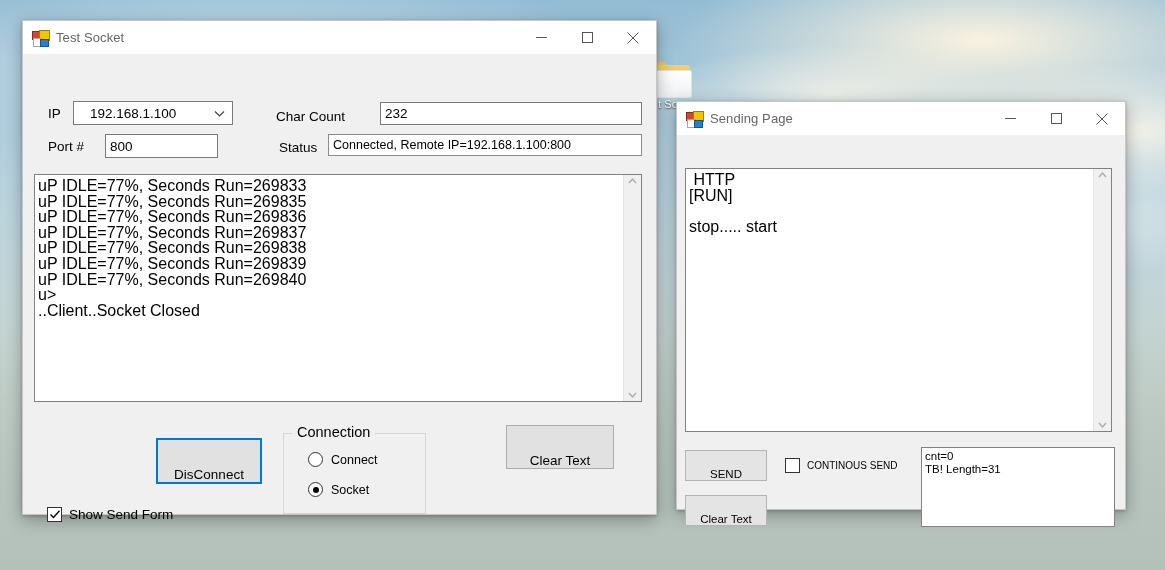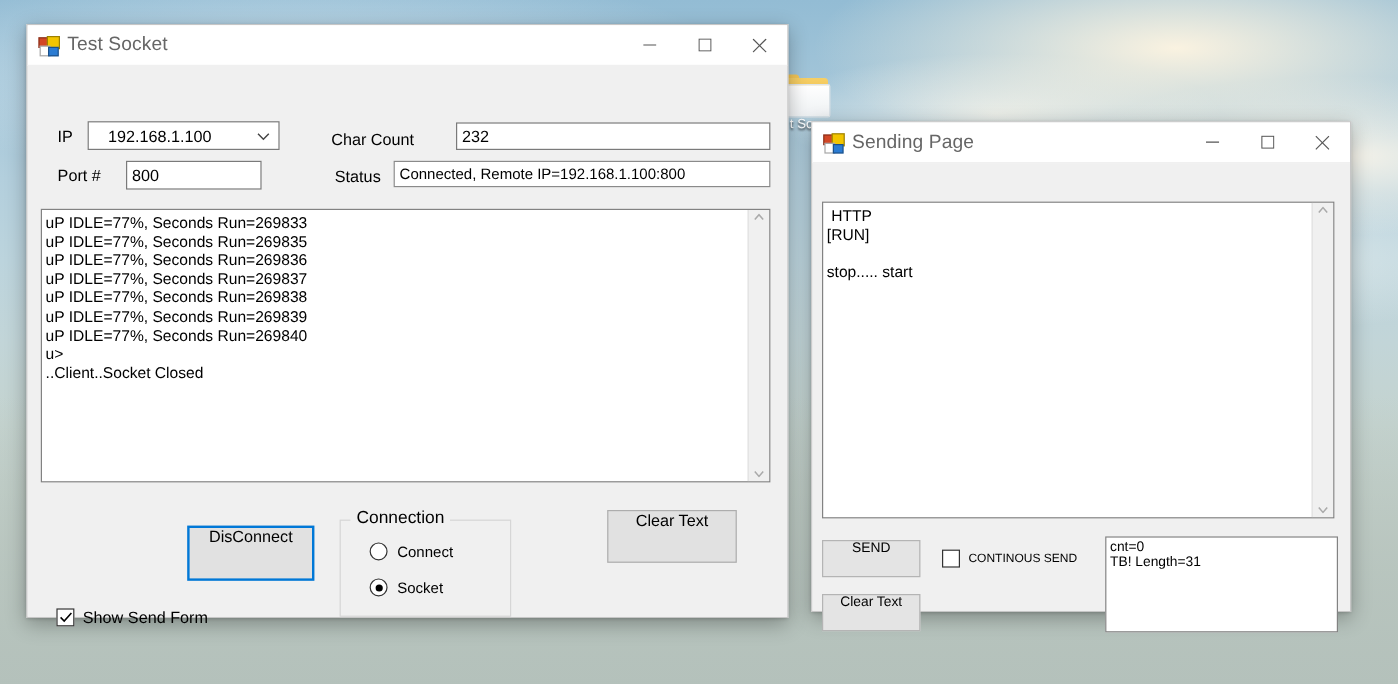--- a/index.html
+++ b/index.html
@@ -39,41 +39,41 @@
   .window{position:absolute;background:#f0f0f0;border:1px solid #c6c6c6;
     box-shadow:0 5px 16px rgba(0,0,0,.30), 0 1px 3px rgba(0,0,0,.22);}
   .titlebar{height:33px;display:flex;align-items:center;background:#ffffff;
     border-bottom:1px solid #f0f0f0;}
   .title-icon{width:16px;height:16px;margin-left:9px;margin-right:8px;position:relative;flex:none;}
   .ti-sq{position:absolute;border:1px solid rgba(0,0,0,.35);}
   .ti-a{left:0;top:1px;width:7px;height:7px;background:#d24726;}
   .ti-b{left:7px;top:0px;width:9px;height:9px;background:#f2c500;}
   .ti-c{left:1px;top:8px;width:7px;height:7px;background:#ffffff;}
   .ti-d{left:8px;top:9px;width:7px;height:6px;background:#2b7cd3;}
-  .title-text{font-size:16px;color:#666;flex:1;letter-spacing:.1px;}
+  .title-text{font-size:13px;color:#666;flex:1;letter-spacing:.1px;}
   .winbtns{display:flex;height:33px;}
   .winbtn{width:46px;height:33px;display:flex;align-items:center;justify-content:center;}
   .winbtn svg{display:block;}
   .client{position:relative;background:#f0f0f0;}
 
   
   .lbl{position:absolute;font-size:13.5px;color:#000;white-space:nowrap;}
   .tbox{position:absolute;background:#fff;border:1px solid #7a7a7a;box-sizing:border-box;
     font-size:13.5px;color:#000;display:flex;align-items:center;padding-left:4px;}
   .tbox-thin{border:1px solid #8a8a8a;}
   .combo{position:absolute;background:#fff;border:1px solid #7a7a7a;box-sizing:border-box;
     font-size:13.5px;color:#000;display:flex;align-items:center;padding-left:16px;}
   .combo .chev{position:absolute;right:7px;top:50%;transform:translateY(-50%);}
   .btn{position:absolute;box-sizing:border-box;background:#e1e1e1;border:1px solid #adadad;
-    display:flex;align-items:flex-start;justify-content:center;font-size:13.5px;color:#000;}
+    display:flex;align-items:flex-end;justify-content:center;font-size:13.5px;color:#000;}
   .btn.focused{border:2px solid #0078d7;}
   .btn-small{font-size:11.5px;background:#e4e4e4;border:1px solid #b4b4b4;}
   .multiline{position:absolute;background:#fff;border:1px solid #828282;box-sizing:border-box;
     display:flex;overflow:hidden;}
-  .ml-text{flex:1;padding:3px 4px 0 3px;font-size:13px;line-height:15.6px;color:#000;white-space:pre;}
+  .ml-text{flex:1;padding:3px 4px 0 3px;font-size:16px;line-height:15.6px;color:#000;white-space:pre;}
   .ml-text.small{font-size:11.5px;line-height:13px;padding-top:2px;}
   .vscroll{width:17px;background:#f0f0f0;border-left:1px solid #e2e2e2;
     display:flex;flex-direction:column;justify-content:space-between;align-items:center;padding:3px 0;}
   .vscroll svg{display:block;}
   .check{position:absolute;display:flex;align-items:center;font-size:13.5px;color:#000;}
   .cbox{width:13px;height:13px;border:1px solid #333;background:#fff;margin-right:7px;
     display:flex;align-items:center;justify-content:center;flex:none;}
   .radio{position:absolute;display:flex;align-items:center;font-size:12.5px;color:#000;}
   .rbox{width:13px;height:13px;border:1px solid #333;border-radius:50%;background:#fff;margin-right:8px;
     display:flex;align-items:center;justify-content:center;flex:none;}

